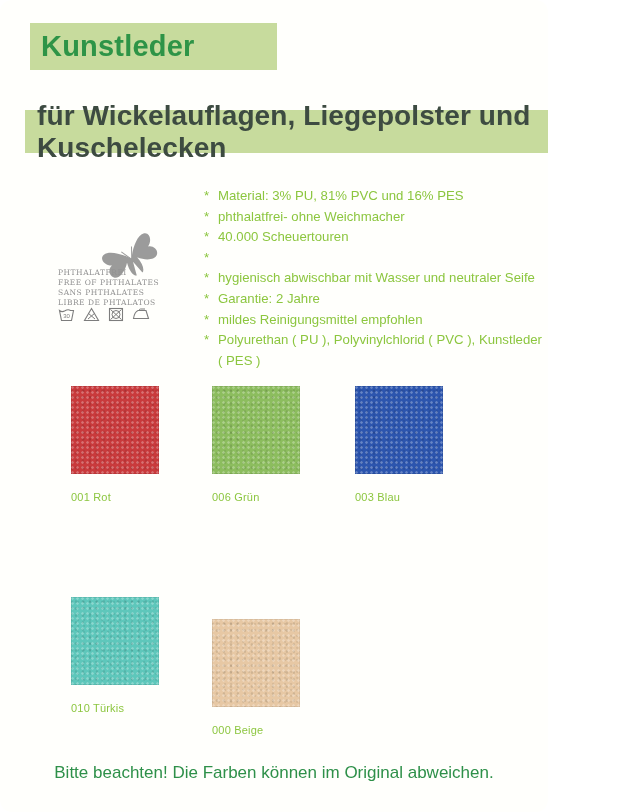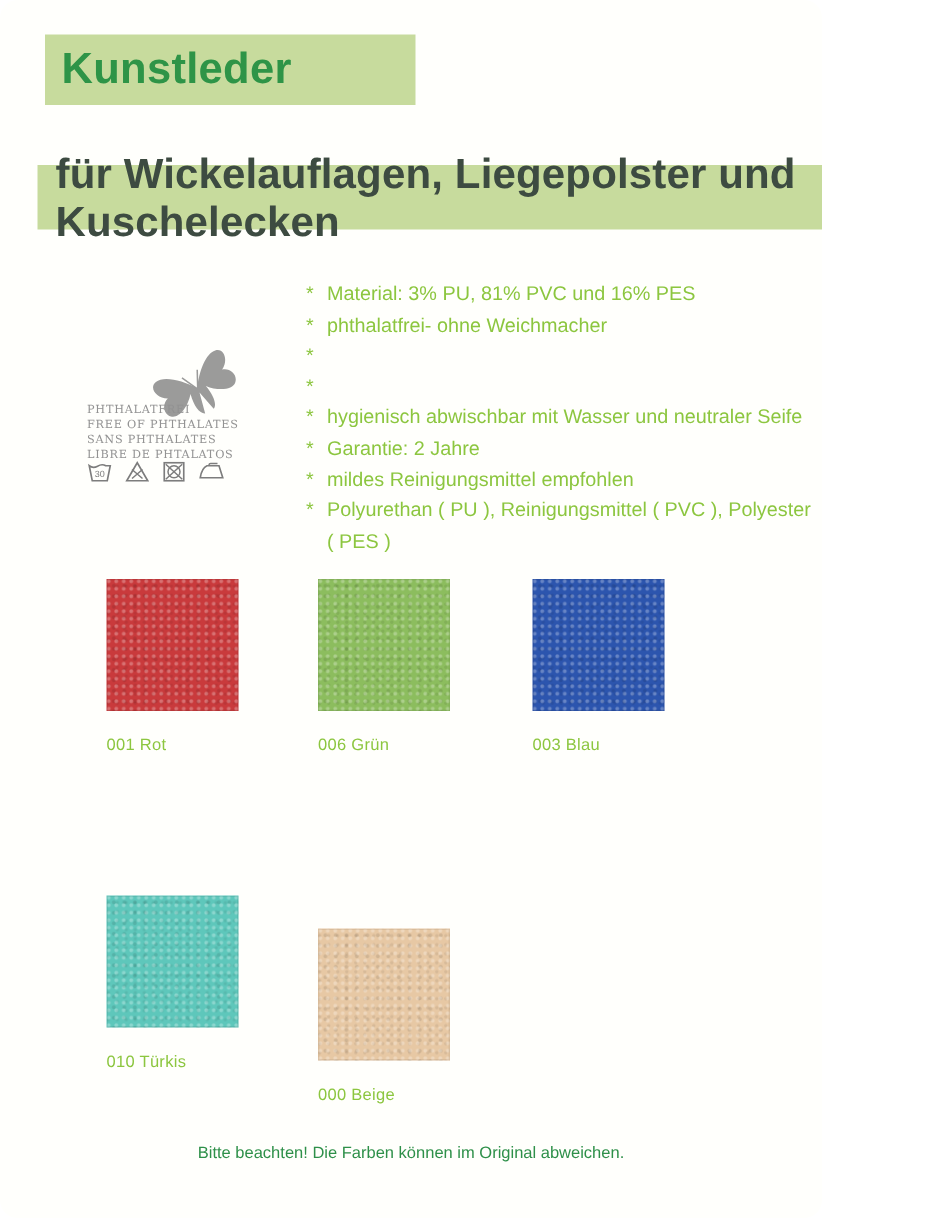--- a/index.html
+++ b/index.html
@@ -66,21 +66,21 @@
     background-size:5px 5px,7px 7px,6px 6px;
     box-shadow:inset 0 0 0 1px rgba(0,0,0,.06);
   }
   .swatch-label{
     margin-top:17px;font-size:11px;letter-spacing:.2px;
     color:var(--label-text,#8cc63f);
   }
   
   .footer{
     position:absolute;left:0;right:0;top:763px;text-align:center;
-    font-size:11px;color:var(--footer-text,#2e9049);
+    font-size:17px;color:var(--footer-text,#2e9049);
   }
 </style>
 </head>
 <body>
 
 <div class="page">
 
   <div class="title-band">
     <h1>Kunstleder</h1>
   </div>
@@ -130,39 +130,40 @@
       <li>
         <span class="bullet">*</span>
         <span>Material: 3% PU, 81% PVC und 16% PES</span>
       </li>
       <li>
         <span class="bullet">*</span>
         <span>phthalatfrei- ohne Weichmacher</span>
       </li>
       <li>
         <span class="bullet">*</span>
+        <span>40.000 Scheuertouren</span>
       </li>
       <li>
         <span class="bullet">*</span>
       </li>
       <li>
         <span class="bullet">*</span>
         <span>hygienisch abwischbar mit Wasser und neutraler Seife</span>
       </li>
       <li>
         <span class="bullet">*</span>
         <span>Garantie: 2 Jahre</span>
       </li>
       <li>
         <span class="bullet">*</span>
         <span>mildes Reinigungsmittel empfohlen</span>
       </li>
       <li>
         <span class="bullet">*</span>
-        <span>Polyurethan ( PU ), Reinigungsmittel ( PVC ), Polyester ( PES )</span>
+        <span>Polyurethan ( PU ), Polyvinylchlorid ( PVC ), Kunstleder ( PES )</span>
       </li>
     </ul>
 
   <div class="swatches">
       <div class="swatch-cell">
         <div class="swatch-square" style="background-color: rgb(201, 58, 60);"></div>
         <div class="swatch-label">001 Rot</div>
       </div>
       <div class="swatch-cell">
         <div class="swatch-square" style="background-color: rgb(140, 189, 94);"></div>

